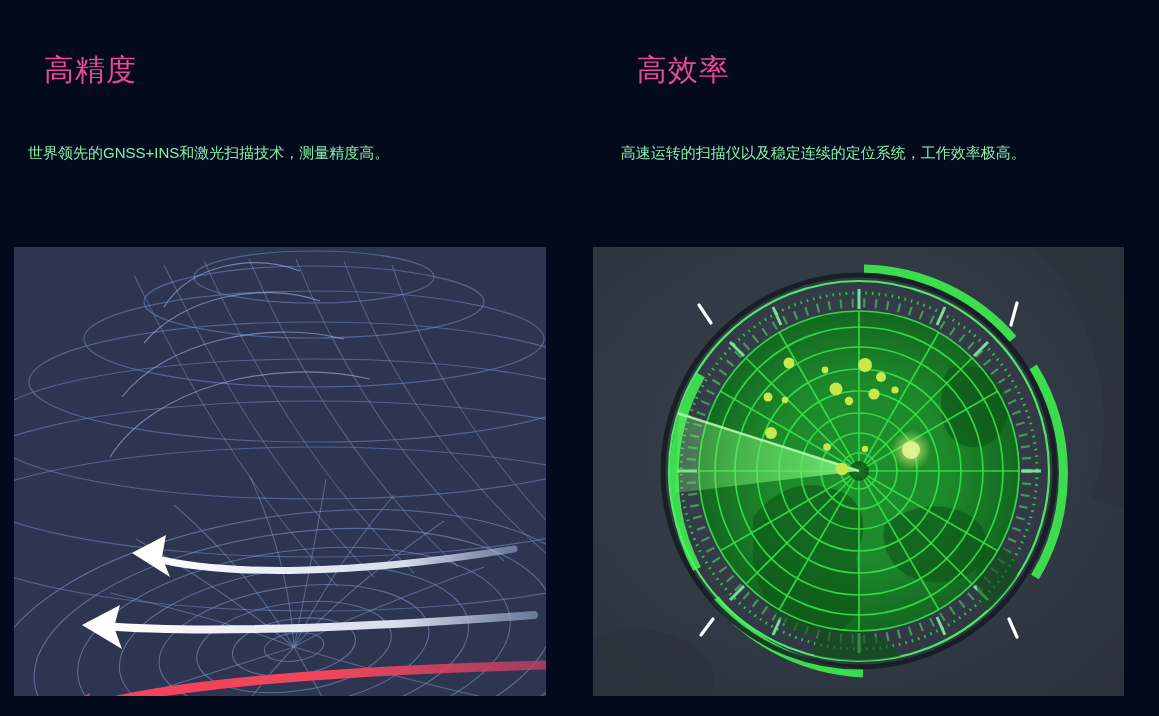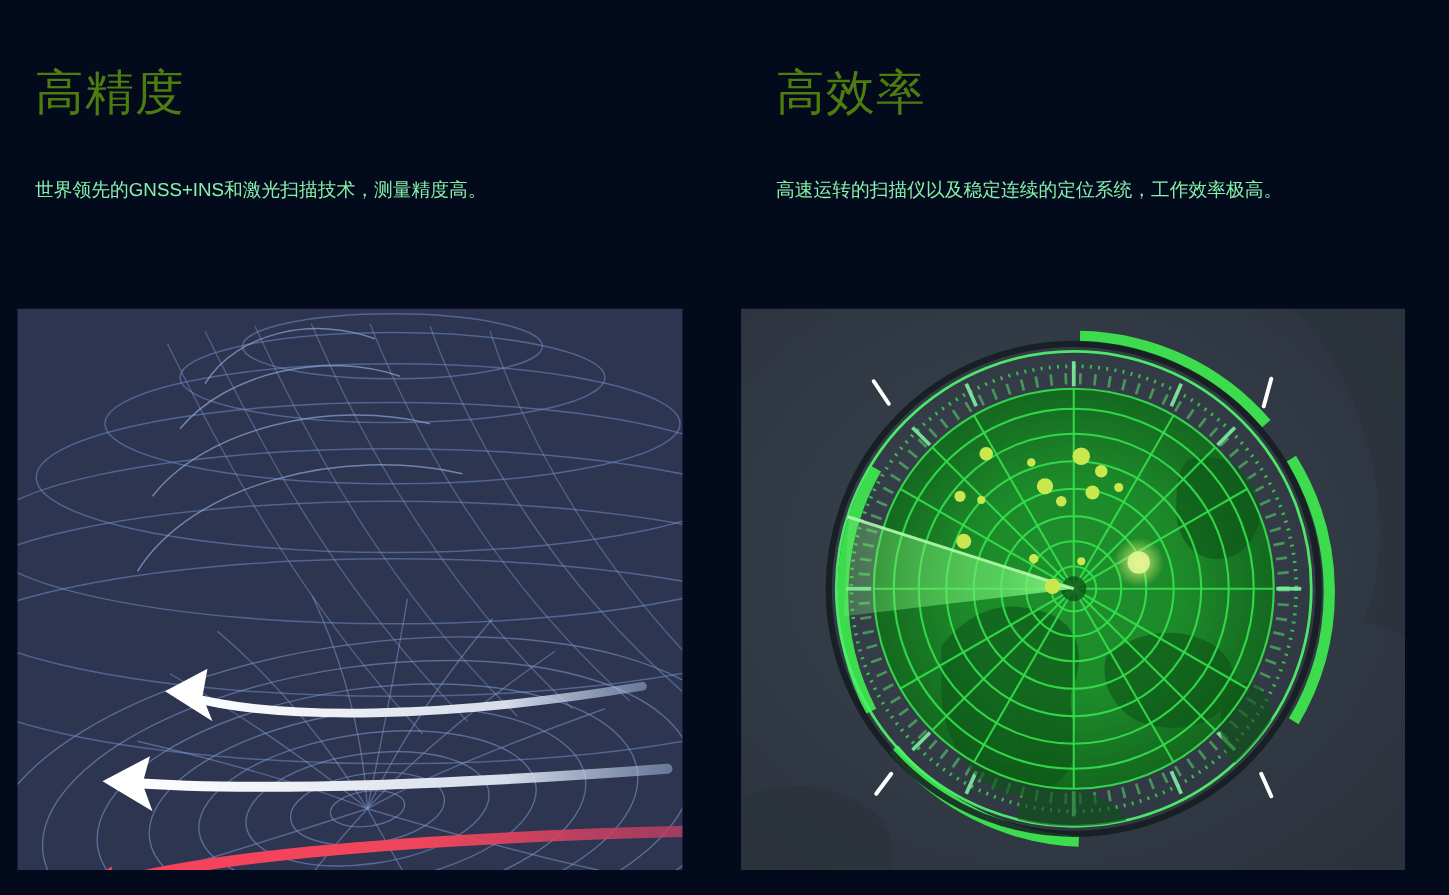--- a/index.html
+++ b/index.html
@@ -31,26 +31,26 @@
   .feature-col.left  { width: 600px; }
   .feature-col.right { width: 573px; }
 
   
   .text-block { position: absolute; left: 28px; top: 0; }
   .feature-col.right .text-block { left: 28px; }
 
   .feature-title {
     position: absolute;
     top: 55px;
-    left: 0;
-    font-size: 39px;
+    left: 16px;
+    font-size: 30px;
     line-height: 1;
     font-weight: 400;
     letter-spacing: 1px;
-    color: #4d7c0f;
+    color: #ec4899;
     white-space: nowrap;
   }
 
   .feature-desc {
     position: absolute;
     top: 142px;
     left: 0;
     font-size: 15px;
     line-height: 1.5;
     font-weight: 400;

